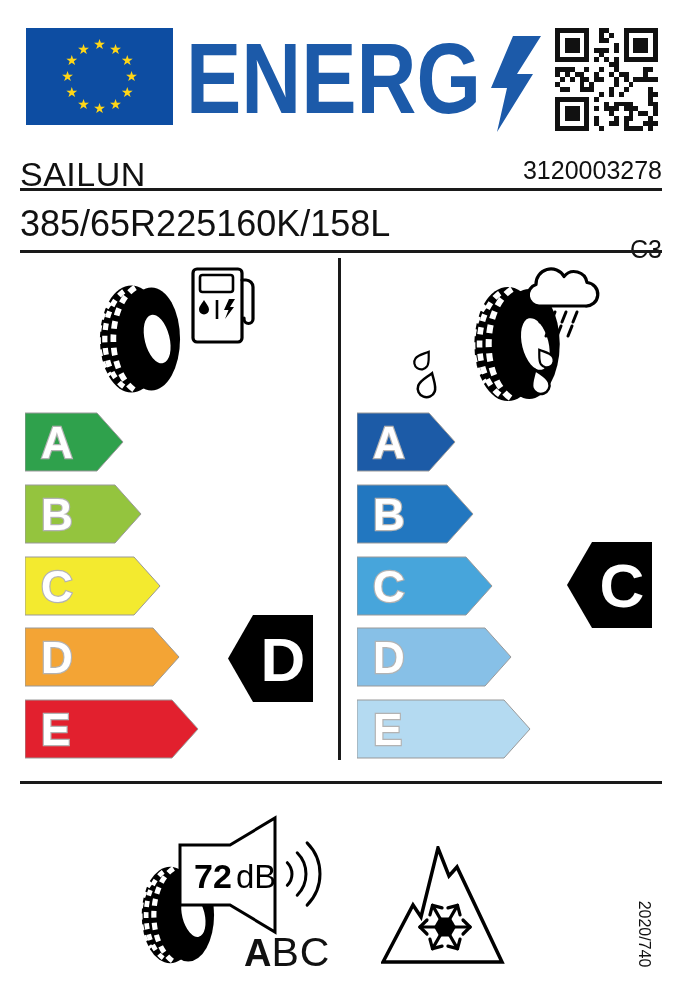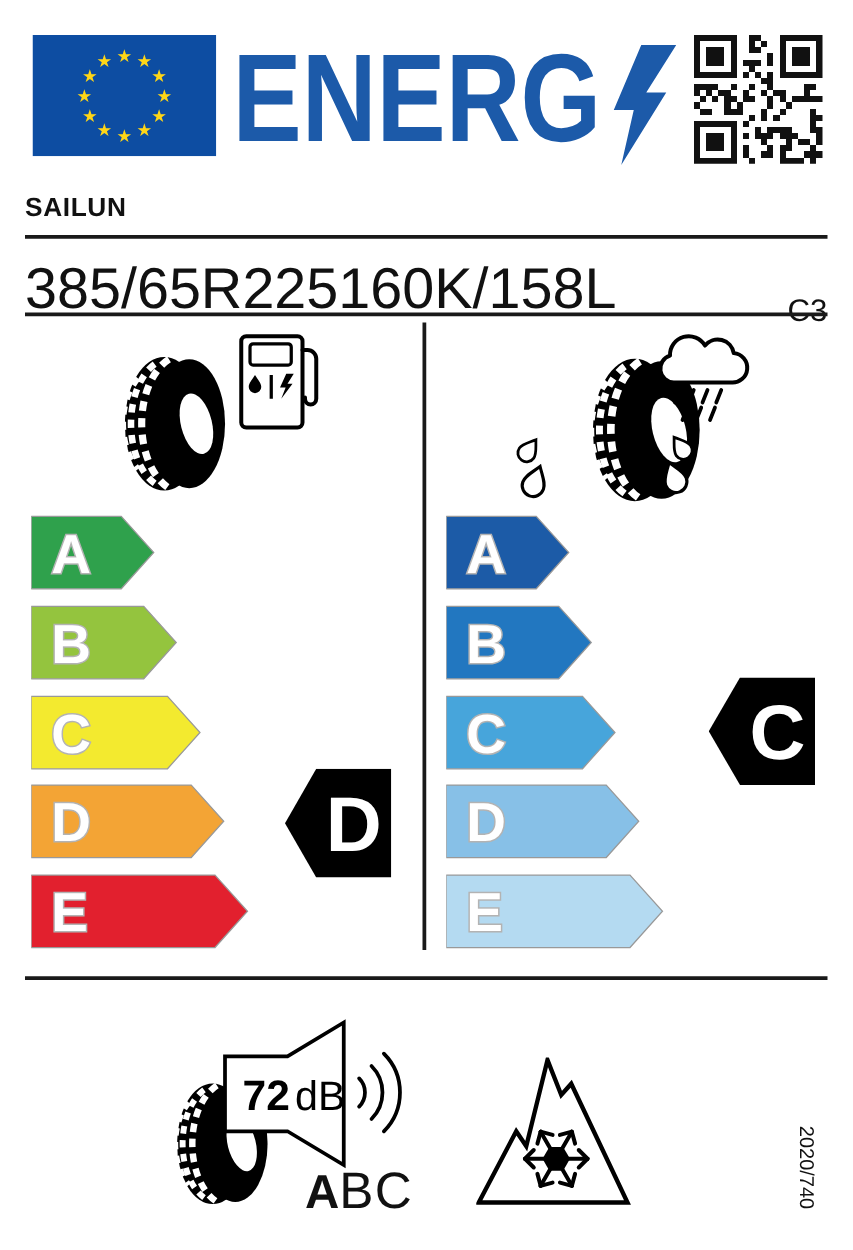--- a/index.html
+++ b/index.html
@@ -1,23 +1,23 @@
 <!DOCTYPE html>
 <html><head>
 <meta charset="utf-8">
 <style>
   html,body{margin:0;padding:0;background:#ffffff;}
   #label{position:relative;width:682px;height:1000px;background:#ffffff;overflow:hidden;
          font-family:"Liberation Sans",sans-serif;color:#111;}
   .abs{position:absolute;}
   .hline{position:absolute;left:20px;width:642px;height:3px;background:#1a1a1a;}
   .vline{position:absolute;background:#1a1a1a;}
-  #brand{left:20px;top:155px;font-size:21px;font-weight:bold;letter-spacing:.5px;}
+  #brand{left:20px;top:155px;font-size:34px;font-weight:normal;letter-spacing:.5px;}
   #article{right:20px;top:156px;font-size:25px;}
-  #dimension{left:20px;top:203px;font-size:46px;}
+  #dimension{left:20px;top:203px;font-size:36px;}
   #tyreclass{right:20px;top:215px;font-size:25px;margin-top:20px;}
   svg text{font-family:"Liberation Sans",sans-serif;}
   .arrow-letter{fill:#ffffff;stroke:#b3b3b3;stroke-width:2.4px;paint-order:stroke;
                 font-weight:bold;font-size:44px;}
   .ind-letter{fill:#ffffff;font-weight:bold;font-size:62px;}
   #noise-classes{left:244px;top:929px;display:flex;align-items:baseline;}
   #noise-class-main{font-size:38px;font-weight:800;}
   #noise-class-others{font-size:41px;font-weight:400;letter-spacing:1px;}
   #regulation{left:606px;top:925px;width:76px;text-align:center;font-size:16px;
               transform:rotate(90deg);transform-origin:center;}
@@ -274,20 +274,21 @@
       <rect x="0" y="20" width="1" height="1" fill="#111"></rect>
       <rect x="1" y="20" width="1" height="1" fill="#111"></rect>
       <rect x="2" y="20" width="1" height="1" fill="#111"></rect>
       <rect x="3" y="20" width="1" height="1" fill="#111"></rect>
       <rect x="4" y="20" width="1" height="1" fill="#111"></rect>
       <rect x="5" y="20" width="1" height="1" fill="#111"></rect>
       <rect x="6" y="20" width="1" height="1" fill="#111"></rect>
     </svg>
 
   <div class="abs" id="brand">SAILUN</div>
+  <div class="abs" id="article">3120003278</div>
   <div class="hline" style="top:188px"></div>
   <div class="abs" id="dimension">385/65R225160K/158L</div>
   <div class="abs" id="tyreclass">C3</div>
   <div class="hline" style="top:250px"></div>
 
   <div class="vline" style="left:338px;top:258px;width:2.5px;height:502px"></div>
 
   <svg class="abs" style="left:97px;top:281px" width="84" height="116" viewBox="0 0 88 116">
       <use href="#tire"></use>
     </svg>

